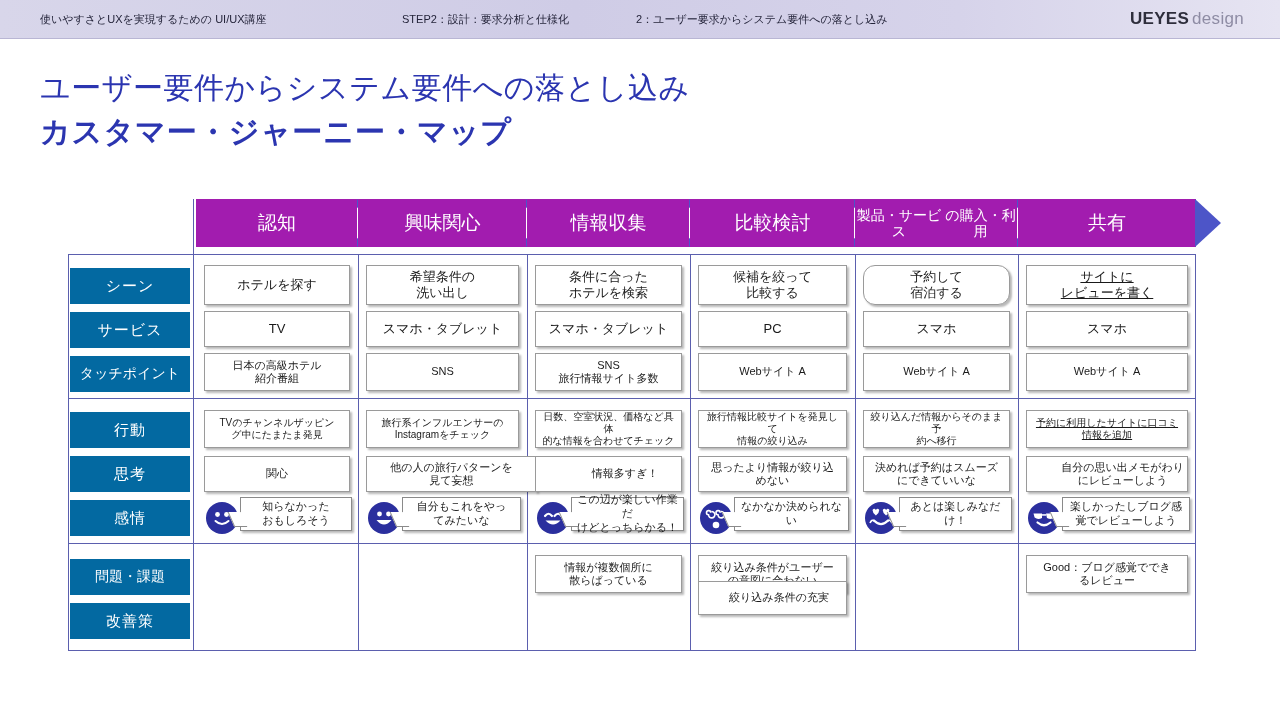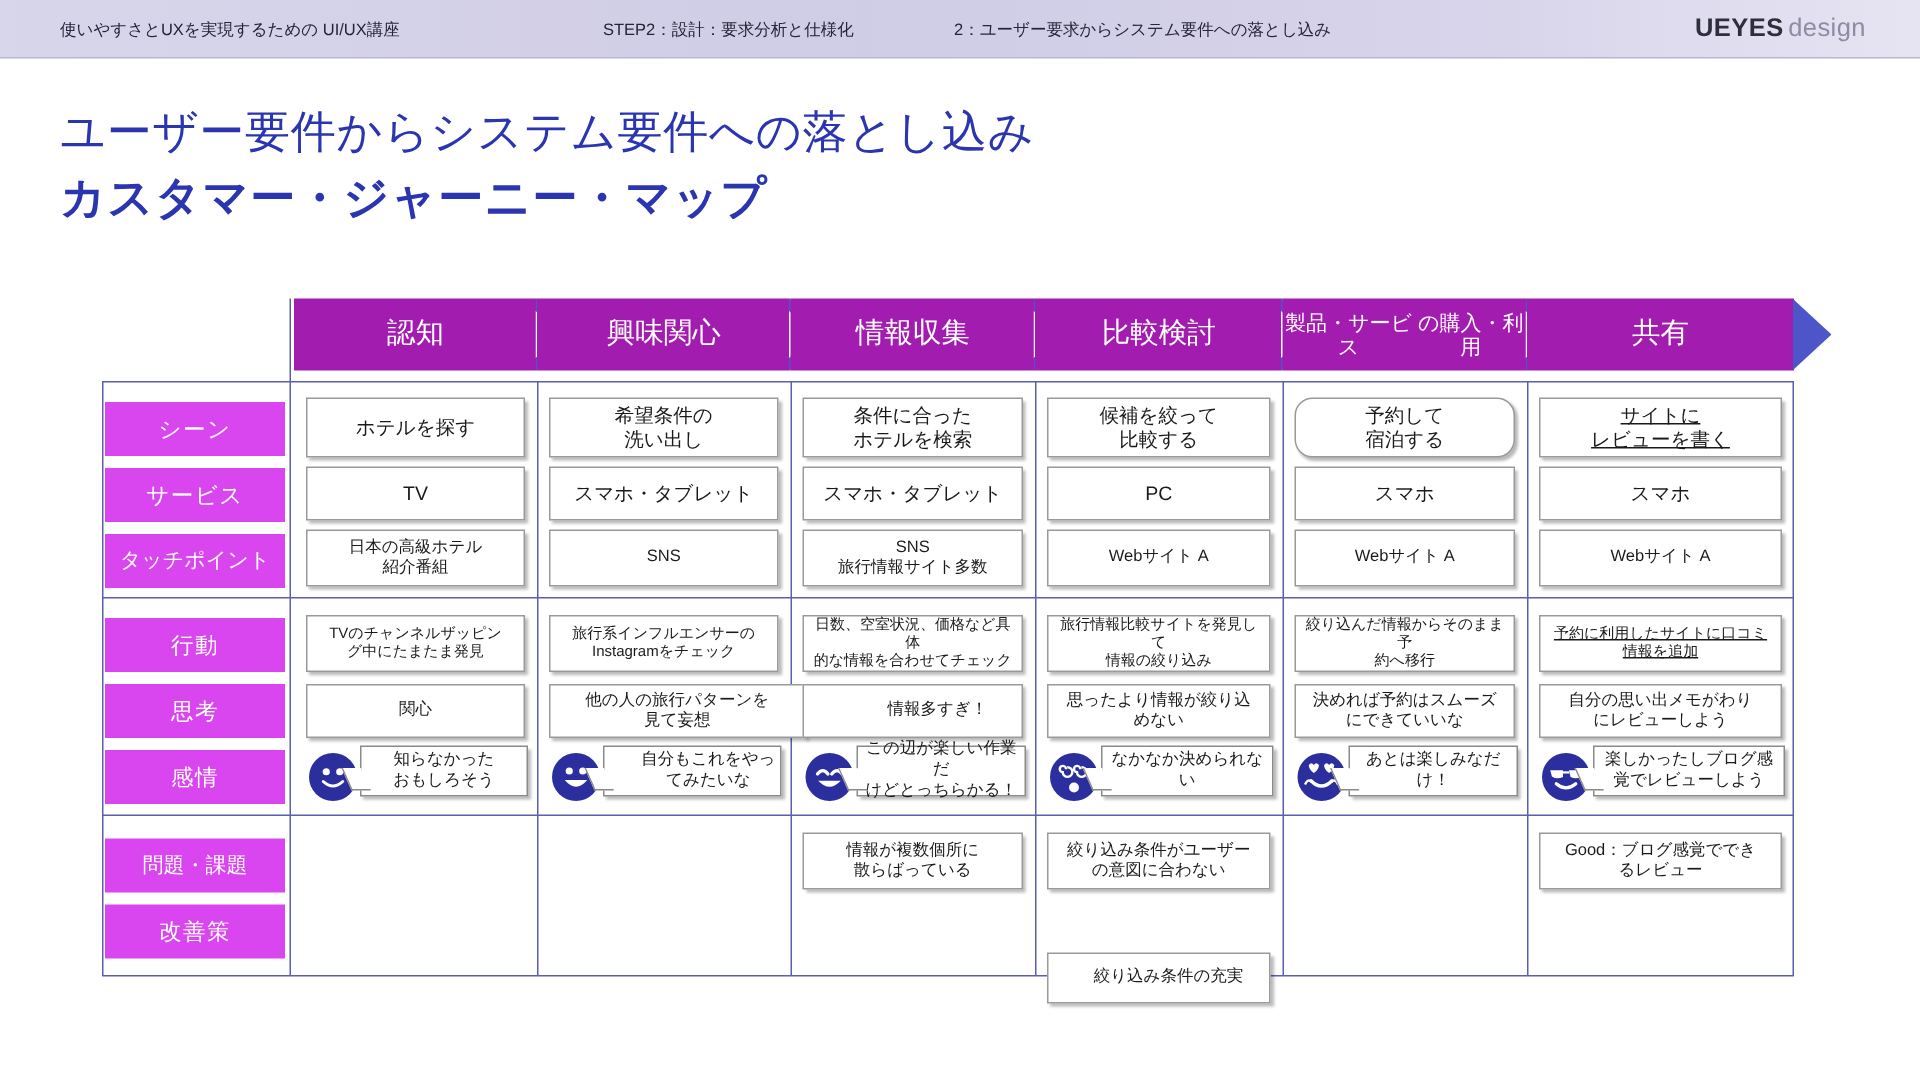--- a/index.html
+++ b/index.html
@@ -58,21 +58,21 @@
     position:absolute;top:0;height:48px;width:26px;background:#4d55c8;
     clip-path:polygon(0 0,100% 50%,0 100%,0 100%);
   }
 
   
   .vline{position:absolute;width:1px;background:#5b5fae;}
   .hline{position:absolute;height:1px;background:#5b5fae;}
 
   
   .rowlabel{
-    position:absolute;left:70px;width:120px;height:36px;background:#d946ef;
+    position:absolute;left:70px;width:120px;height:36px;background:#0369a1;
     color:#ffffff;display:flex;align-items:center;justify-content:center;
     font-size:15px;letter-spacing:1px;white-space:nowrap;
   }
   .rowlabel.tight{font-size:14px;letter-spacing:0px;}
 
   
   .card{
     position:absolute;background:#ffffff;border:1px solid #9a9a9a;
     box-sizing:border-box;display:flex;align-items:center;justify-content:center;
     text-align:center;color:#1a1a1a;line-height:1.22;
@@ -248,54 +248,54 @@
       </div>
       <div class="card s11" style="left: 535px; top: 456px; width: 147px; height: 36px; padding-left: 36px;">
         <span>情報多すぎ！</span>
       </div>
       <div class="card s11" style="left: 698px; top: 456px; width: 149px; height: 36px;">
         <span>思ったより情報が絞り込<br>めない</span>
       </div>
       <div class="card s11" style="left: 863px; top: 456px; width: 147px; height: 36px;">
         <span>決めれば予約はスムーズ<br>にできていいな</span>
       </div>
-      <div class="card s11" style="left: 1026px; top: 456px; width: 162px; height: 36px;">
+      <div class="card s11" style="left: 1026px; top: 456px; width: 162px; height: 36px; justify-content: flex-end;">
         <span>自分の思い出メモがわり<br>にレビューしよう</span>
       </div>
       <div class="card s11" style="left: 535px; top: 555px; width: 147px; height: 38px;">
         <span>情報が複数個所に<br>散らばっている</span>
       </div>
       <div class="card s11" style="left: 698px; top: 555px; width: 149px; height: 38px;">
         <span>絞り込み条件がユーザー<br>の意図に合わない</span>
       </div>
       <div class="card s11" style="left: 1026px; top: 555px; width: 162px; height: 38px;">
         <span>Good：ブログ感覚ででき<br>るレビュー</span>
       </div>
-      <div class="card s11" style="left: 698px; top: 635px; width: 149px; height: 34px; padding-left: 16px;">
+      <div class="card s11" style="left: 698px; top: 581px; width: 149px; height: 34px; padding-left: 16px;">
         <span>絞り込み条件の充実</span>
       </div>
       <div class="emoji" style="left: 206px; top: 502px;">
         <svg width="32" height="32" viewBox="0 0 32 32">
           <circle cx="11.5" cy="12.5" r="2.4" fill="#ffffff"></circle>
           <circle cx="20.5" cy="12.5" r="2.4" fill="#ffffff"></circle>
           <path d="M9.5 19 Q16 25 22.5 19" stroke="#ffffff" stroke-width="2" fill="none" stroke-linecap="round"></path>
         </svg>
       </div>
       <div class="bubble" style="left: 240px; top: 497px; width: 112px; height: 34px;">
         <div class="tail"></div>
         <span>知らなかった<br>おもしろそう</span>
       </div>
       <div class="emoji" style="left: 368px; top: 502px;">
         <svg width="32" height="32" viewBox="0 0 32 32">
           <circle cx="11.5" cy="12" r="2.4" fill="#ffffff"></circle>
           <circle cx="20.5" cy="12" r="2.4" fill="#ffffff"></circle>
           <path d="M8.5 18 Q16 27 23.5 18 Z" fill="#ffffff"></path>
         </svg>
       </div>
-      <div class="bubble" style="left: 402px; top: 497px; width: 119px; height: 34px; justify-content: flex-end;">
+      <div class="bubble" style="left: 402px; top: 497px; width: 119px; height: 34px;">
         <div class="tail"></div>
         <span>自分もこれをやっ<br>てみたいな</span>
       </div>
       <div class="emoji" style="left: 537px; top: 502px;">
         <svg width="32" height="32" viewBox="0 0 32 32">
           <path d="M8 14 Q11.5 9.5 15 14" stroke="#ffffff" stroke-width="2.2" fill="none" stroke-linecap="round"></path>
           <path d="M17.5 14 Q21 9.5 24.5 14" stroke="#ffffff" stroke-width="2.2" fill="none" stroke-linecap="round"></path>
           <path d="M8.5 18.5 Q16 26.5 23.5 18.5 Z" fill="#ffffff"></path>
         </svg>
       </div>

